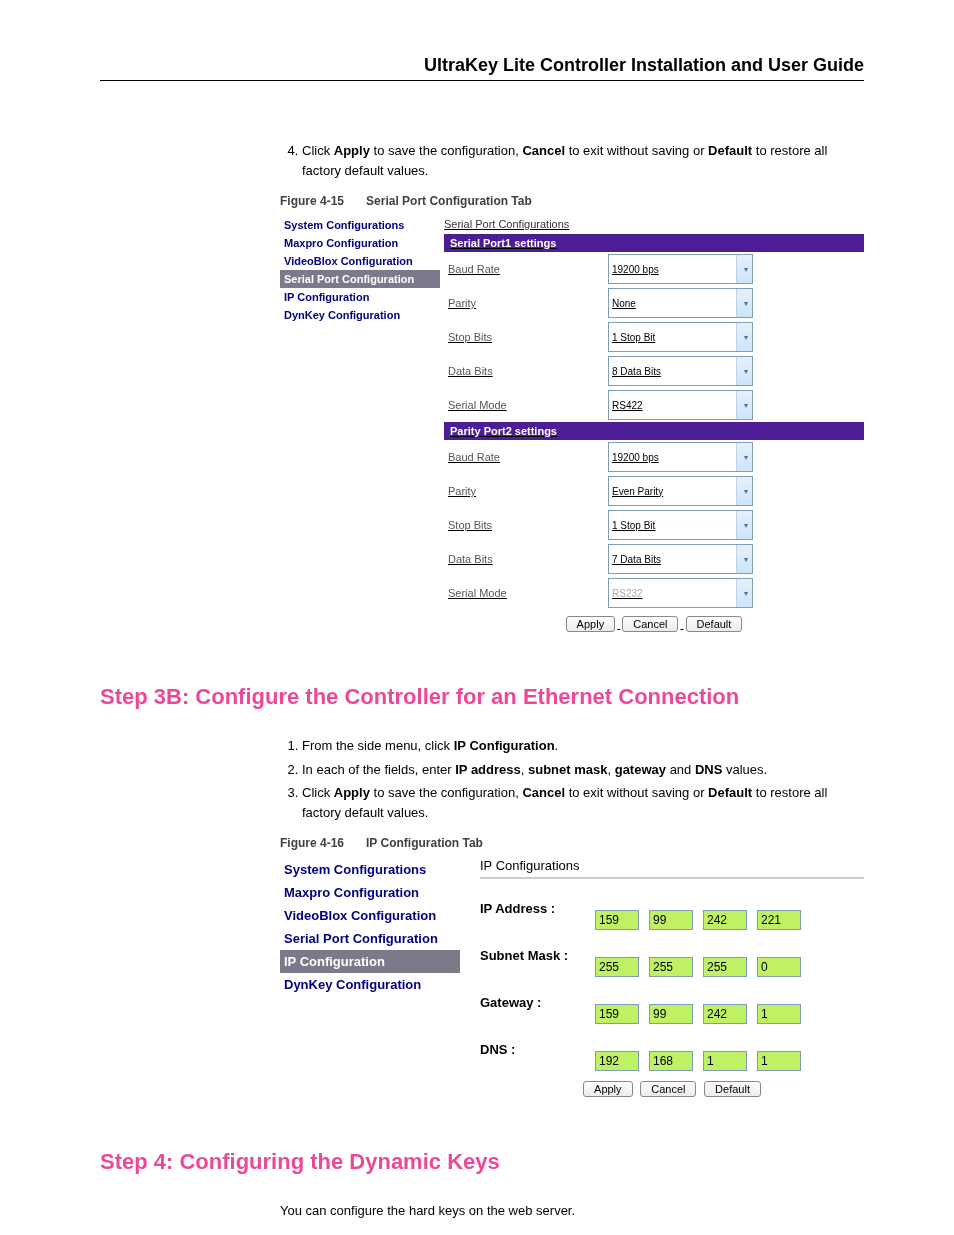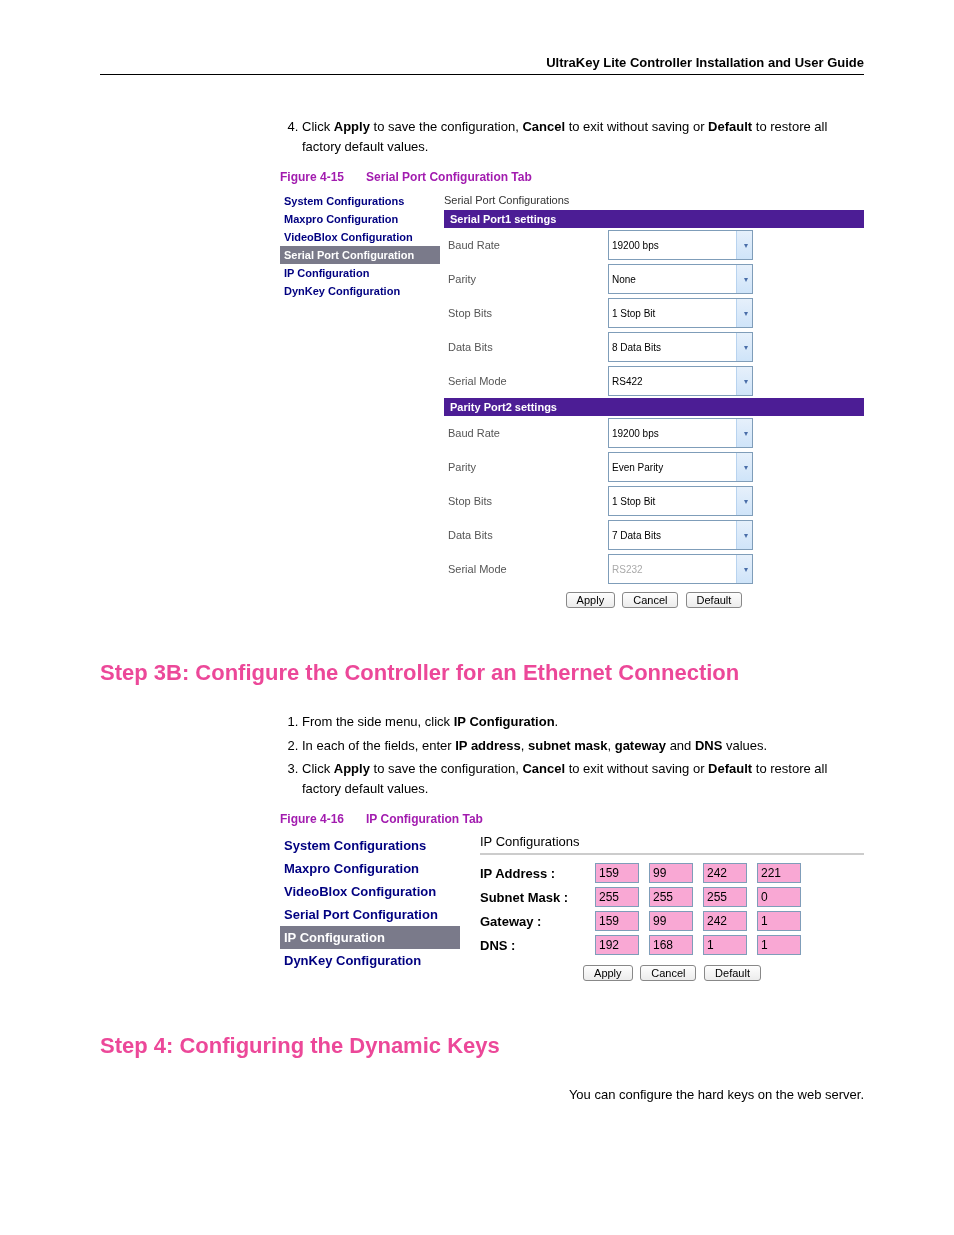--- a/index.html
+++ b/index.html
@@ -11,51 +11,51 @@
   }
   .page {
     width: 954px;
     min-height: 1235px;
     margin: 0 auto;
     padding: 55px 90px 30px 100px;
     position: relative;
   }
   .header-right {
     text-align: right;
-    font-size: 13px;
+    font-size: 18px;
     font-weight: bold;
     border-bottom: 1px solid #000;
     padding-bottom: 4px;
-    margin-bottom: 42px;
+    margin-bottom: 60px;
   }
   .content-indent { margin-left: 180px; }
   ol.steps { margin: 0 0 14px 0; padding-left: 22px; font-size: 13px; line-height: 1.5; }
   ol.steps li { margin-bottom: 4px; }
   .bold { font-weight: bold; }
-  .fig-caption { color: #a21caf; font-weight: bold; font-size: 12px; margin: 10px 0 8px 0; }
+  .fig-caption { color: #404040; font-weight: bold; font-size: 12px; margin: 10px 0 8px 0; }
   .fig-gap { display: inline-block; width: 22px; }
 
   
   .fig15 {
     display: flex;
     gap: 4px;
     font-family: "Trebuchet MS", Arial, sans-serif;
     font-size: 11px;
   }
   .fig15 .side { width: 160px; }
   .fig15 .side .item {
     color: #000080;
     font-weight: bold;
     padding: 3px 4px;
   }
   .fig15 .side .item.selected {
     background: #7a7a8a;
     color: #fff;
   }
-  .fig15 .main { flex: 1; }
+  .fig15 .main { flex: 1; text-decoration: underline; }
   .fig15 .main .title {
     font-weight: normal;
     color: #333;
     padding: 2px 0 4px 0;
   }
   .fig15 .section-head {
     background: #4c1d95;
     color: #fff;
     font-weight: bold;
     padding: 3px 6px;
@@ -141,31 +141,32 @@
   .fig16 .iprow .lbl { width: 115px; font-weight: bold; }
   .fig16 .ipbox {
     width: 44px;
     height: 20px;
     border: 1px solid #7f9db9;
     margin-right: 10px;
     font-size: 12px;
     padding-left: 3px;
     display: flex;
     align-items: center;
-    background: #f9a8d4;
+    background: #bef264;
+    margin-top: 23px;
   }
   .fig16 .btnrow { text-align: center; padding-top: 6px; }
 
   h2.blue {
     color: #ec4899;
     font-size: 22px;
     font-weight: bold;
     margin: 52px 0 26px 0;
   }
-  .body-text { margin-left: 180px; font-size: 13px; line-height: 1.5; margin-bottom: 8px; text-align: right; }
+  .body-text { margin-left: 180px; font-size: 13px; line-height: 1.5; margin-bottom: 8px; }
 
   .footer {
     border-top: 1px solid #000;
     margin-top: 180px;
     padding-top: 6px;
     display: flex;
     justify-content: space-between;
     font-size: 12px;
   }
 </style>

